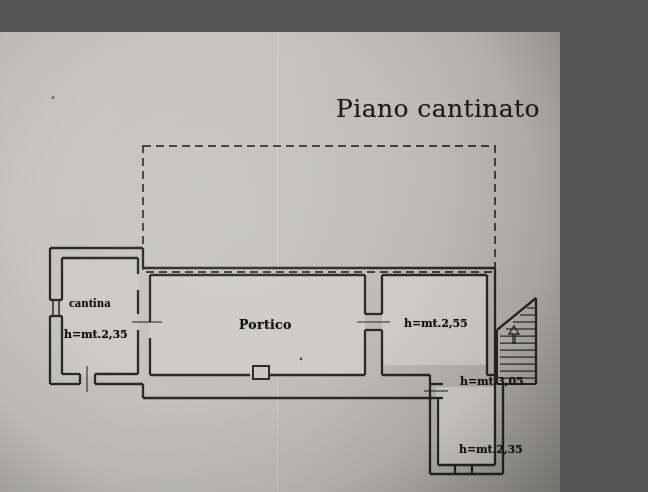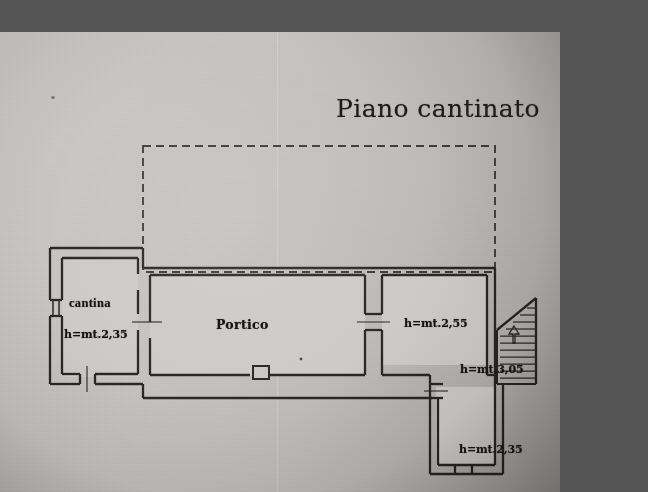--- a/index.html
+++ b/index.html
@@ -96,23 +96,23 @@
   }
   .lbl-h {
     font-size: 11px;
     font-weight: bold;
     letter-spacing: -0.1px;
     text-align: right;
   }
 
   #lbl-cantina     { left: 69px;  top: 264px; font-family: Liberation Serif, serif; }
   #lbl-cantina-h   { left: 64px;  top: 296px; }
-  #lbl-portico     { left: 216px; top: 285px; }
+  #lbl-portico     { left: 239px; top: 285px; }
   #lbl-right-h     { left: 404px; top: 285px; }
-  #lbl-stair-h     { left: 460px; top: 331px; }
+  #lbl-stair-h     { left: 460px; top: 343px; }
   #lbl-lower-h     { left: 459px; top: 411px; }
 </style>
 </head>
 <body>
 
 <div id="page">
 
   <div id="paper-base"></div>
   <div id="grain"></div>
   <div id="crease"></div>

